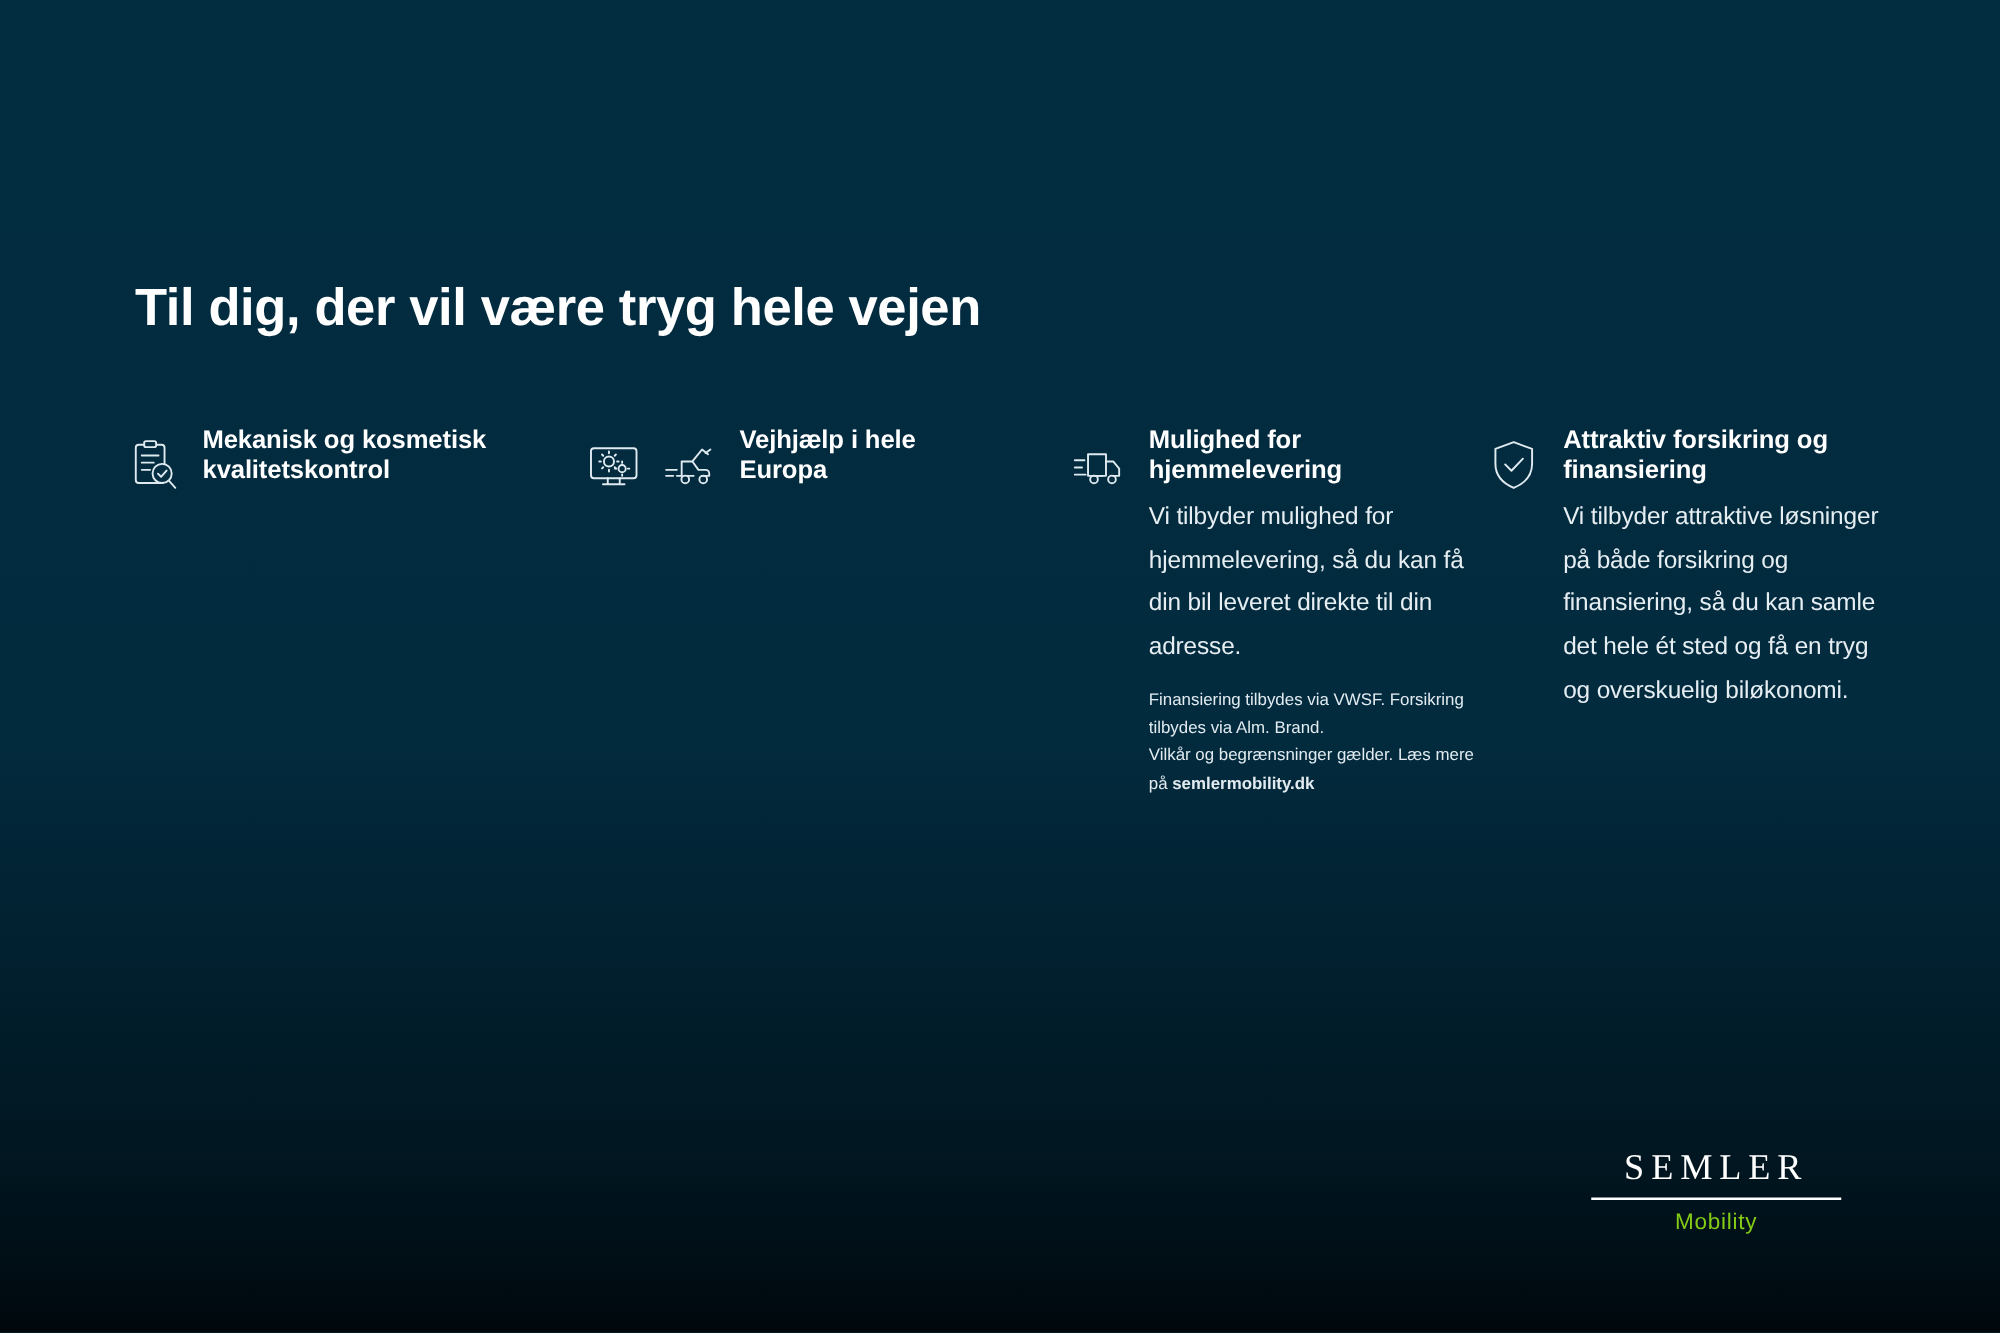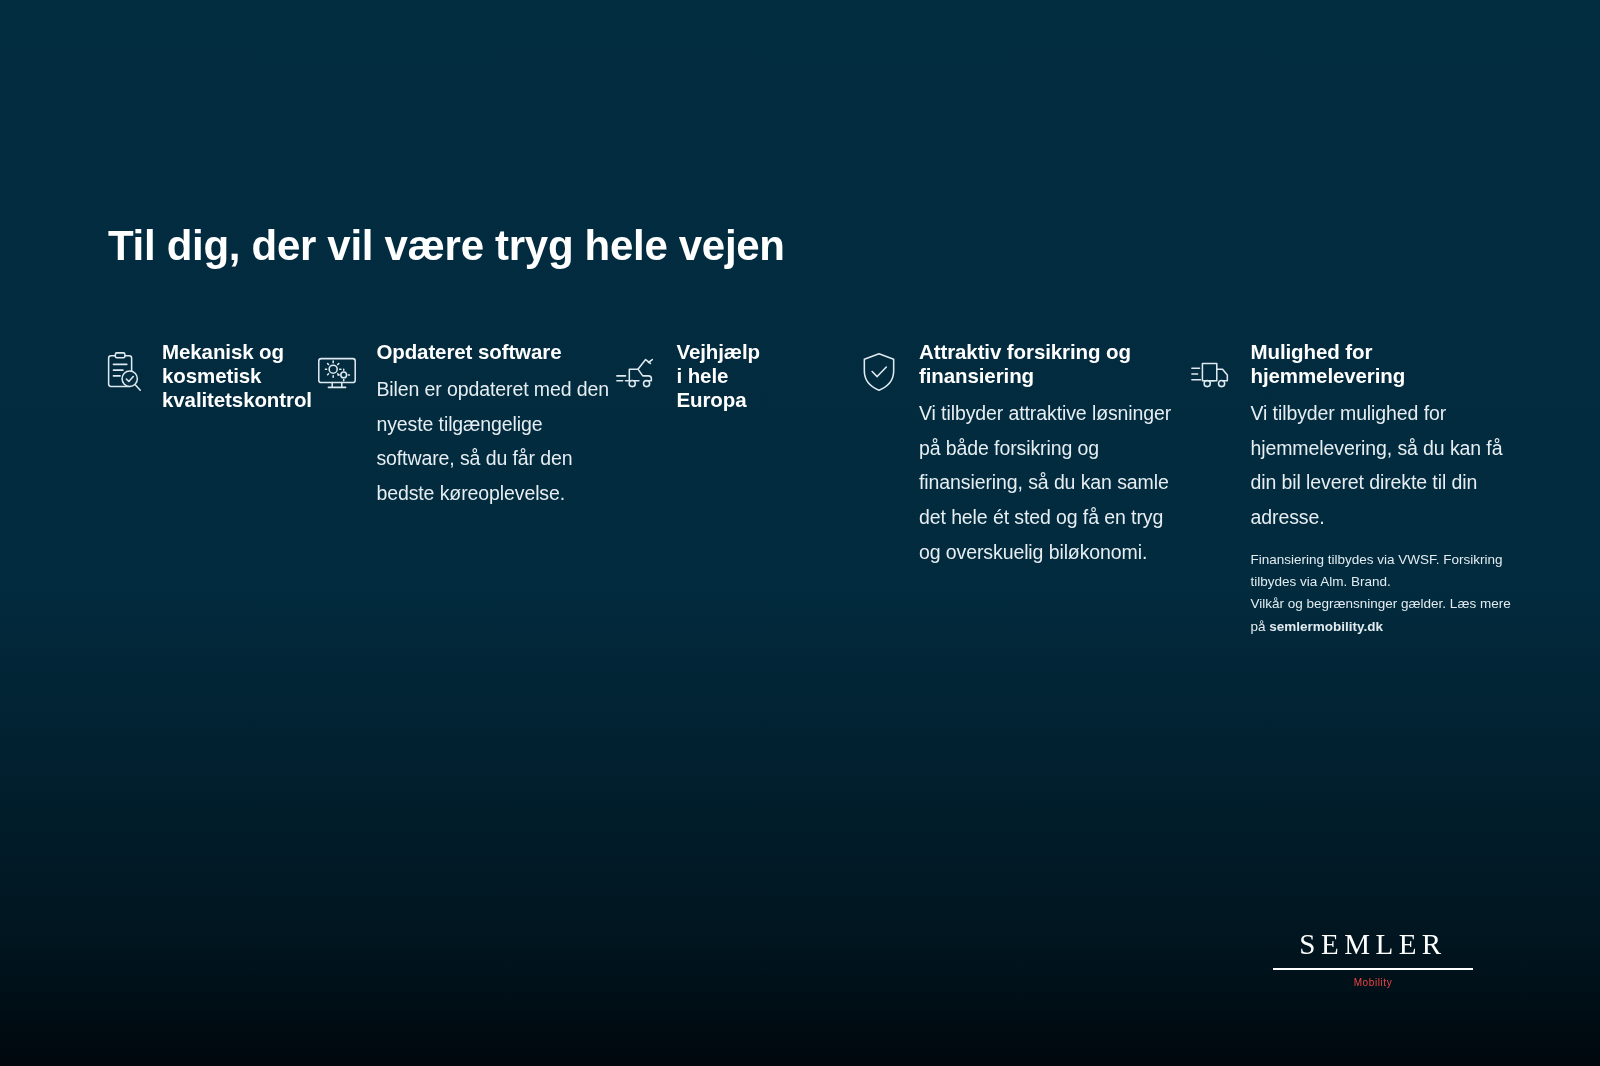--- a/index.html
+++ b/index.html
@@ -126,23 +126,23 @@
     color: #ffffff;
     line-height: 1;
   }
   .logo-rule {
     height: 2px;
     background: #ffffff;
     margin: 9px auto 7px auto;
     width: 200px;
   }
   .logo-sub {
-    font-size: 10px;
+    font-size: 18px;
     letter-spacing: 0.6px;
-    color: #ef4444;
+    color: #84cc16;
   }
 </style>
 </head>
 <body>
 
 <div class="page">
   <div class="bg"></div>
   <div class="bg2"></div>
 
   <h1 class="headline">Til dig, der vil være tryg hele vejen</h1>
@@ -171,24 +171,20 @@
         <span class="icon-wrap">
           <svg width="46" height="46" viewBox="0 0 48 48" fill="none" stroke="#dfeaf0" stroke-width="1.6" stroke-linecap="round" stroke-linejoin="round">
             <rect x="5" y="9" width="38" height="25" rx="2.5"></rect>
             <path d="M19 34v5M29 34v5M15 39h18"></path>
             <circle cx="20" cy="20" r="4.2"></circle>
             <path d="M20 13.2v-1.6M20 28.4v-1.6M13.2 20h-1.3M28.1 20h-1.3M15.2 15.2l-1-1M25.8 25.8l-1-1M24.8 15.2l1-1M15.2 24.8l-1 1"></path>
             <circle cx="31" cy="26" r="3"></circle>
             <path d="M31 21.2v-1.2M31 32v-1.2M26.2 26H25M37 26h-1.2"></path>
           </svg>
         </span>
-        <div class="ftext">
-          <div class="ftitle">Opdateret software</div>
-          <div class="fbody">Bilen er opdateret med den nyeste tilgængelige software, så du får den bedste køreoplevelse.</div>
-        </div>
       </div>
 
       <div class="feature">
         <span class="icon-wrap">
           <svg width="46" height="46" viewBox="0 0 48 48" fill="none" stroke="#dfeaf0" stroke-width="1.6" stroke-linecap="round" stroke-linejoin="round">
             <path d="M3 32h6M3 27h9"></path>
             <path d="M12 32h4"></path>
             <path d="M16 32V20h9l5 7h6a3 3 0 0 1 3 3v2h-6"></path>
             <path d="M26 32h-5"></path>
             <circle cx="19" cy="35" r="3.2"></circle>
@@ -201,53 +197,53 @@
           <div class="ftitle">Vejhjælp i hele Europa</div>
         </div>
       </div>
 
     </div>
 
     <div class="col col-right">
 
       <div class="feature">
         <span class="icon-wrap">
-          <svg width="44" height="44" viewBox="0 0 48 48" fill="none" stroke="#dfeaf0" stroke-width="1.7" stroke-linecap="round" stroke-linejoin="round">
-            <path d="M24 4l16 6v13c0 11-7.5 17.5-16 21C15.5 40.5 8 34 8 23V10z"></path>
-            <path d="M16.5 23.5l5.5 5.5L32 18.5"></path>
-          </svg>
-        </span>
-        <div class="ftext">
-          <div class="ftitle">Attraktiv forsikring og finansiering</div>
-          <div class="fbody">Vi tilbyder attraktive løsninger på både forsikring og finansiering, så du kan samle det hele ét sted og få en tryg og overskuelig biløkonomi.</div>
-        </div>
-      </div>
-
-      <div class="feature">
-        <span class="icon-wrap">
           <svg width="46" height="46" viewBox="0 0 48 48" fill="none" stroke="#dfeaf0" stroke-width="1.6" stroke-linecap="round" stroke-linejoin="round">
             <path d="M3 19h8M3 25h6M3 31h9"></path>
             <path d="M14 14h15v18H14z"></path>
             <path d="M29 20h6l5 6v6h-5"></path>
             <path d="M26 32h-5"></path>
             <circle cx="19" cy="35" r="3.2"></circle>
             <circle cx="34" cy="35" r="3.2"></circle>
           </svg>
         </span>
         <div class="ftext">
           <div class="ftitle">Mulighed for hjemmelevering</div>
           <div class="fbody">Vi tilbyder mulighed for hjemmelevering, så du kan få din bil leveret direkte til din adresse.</div>
 
           <div class="disclaimer">
             <div>Finansiering tilbydes via VWSF. Forsikring tilbydes via Alm. Brand.</div>
             <div><span>Vilkår og begrænsninger gælder. Læs mere på </span><b>semlermobility.dk</b></div>
           </div>
         </div>
       </div>
 
+      <div class="feature">
+        <span class="icon-wrap">
+          <svg width="44" height="44" viewBox="0 0 48 48" fill="none" stroke="#dfeaf0" stroke-width="1.7" stroke-linecap="round" stroke-linejoin="round">
+            <path d="M24 4l16 6v13c0 11-7.5 17.5-16 21C15.5 40.5 8 34 8 23V10z"></path>
+            <path d="M16.5 23.5l5.5 5.5L32 18.5"></path>
+          </svg>
+        </span>
+        <div class="ftext">
+          <div class="ftitle">Attraktiv forsikring og finansiering</div>
+          <div class="fbody">Vi tilbyder attraktive løsninger på både forsikring og finansiering, så du kan samle det hele ét sted og få en tryg og overskuelig biløkonomi.</div>
+        </div>
+      </div>
+
     </div>
   </div>
 
   <div class="logo">
     <div class="logo-word">SEMLER</div>
     <div class="logo-rule"></div>
     <div class="logo-sub">Mobility</div>
   </div>
 </div>
 

